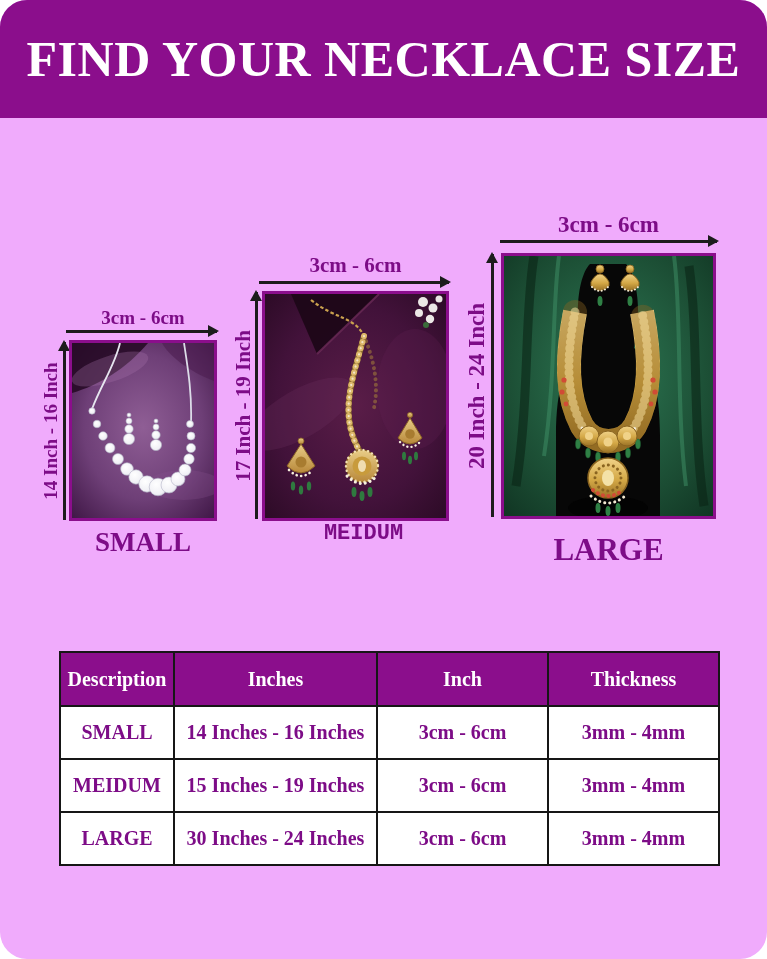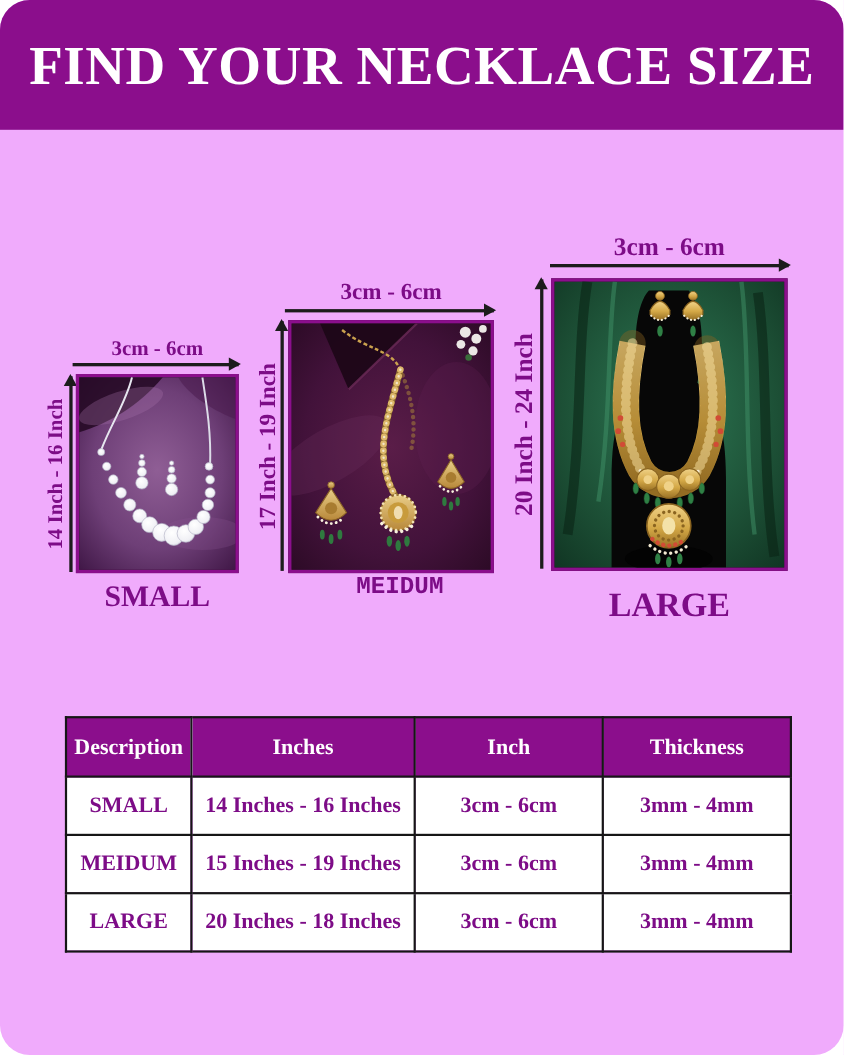--- a/index.html
+++ b/index.html
@@ -297,20 +297,20 @@
         <td>3mm - 4mm</td>
       </tr>
       <tr>
         <td>MEIDUM</td>
         <td>15 Inches - 19 Inches</td>
         <td>3cm - 6cm</td>
         <td>3mm - 4mm</td>
       </tr>
       <tr>
         <td>LARGE</td>
-        <td>20 Inches - 18 Inches</td>
+        <td>30 Inches - 24 Inches</td>
         <td>3cm - 6cm</td>
         <td>3mm - 4mm</td>
       </tr>
     </tbody>
   </table>
 
 </div>
 
 </body></html>

